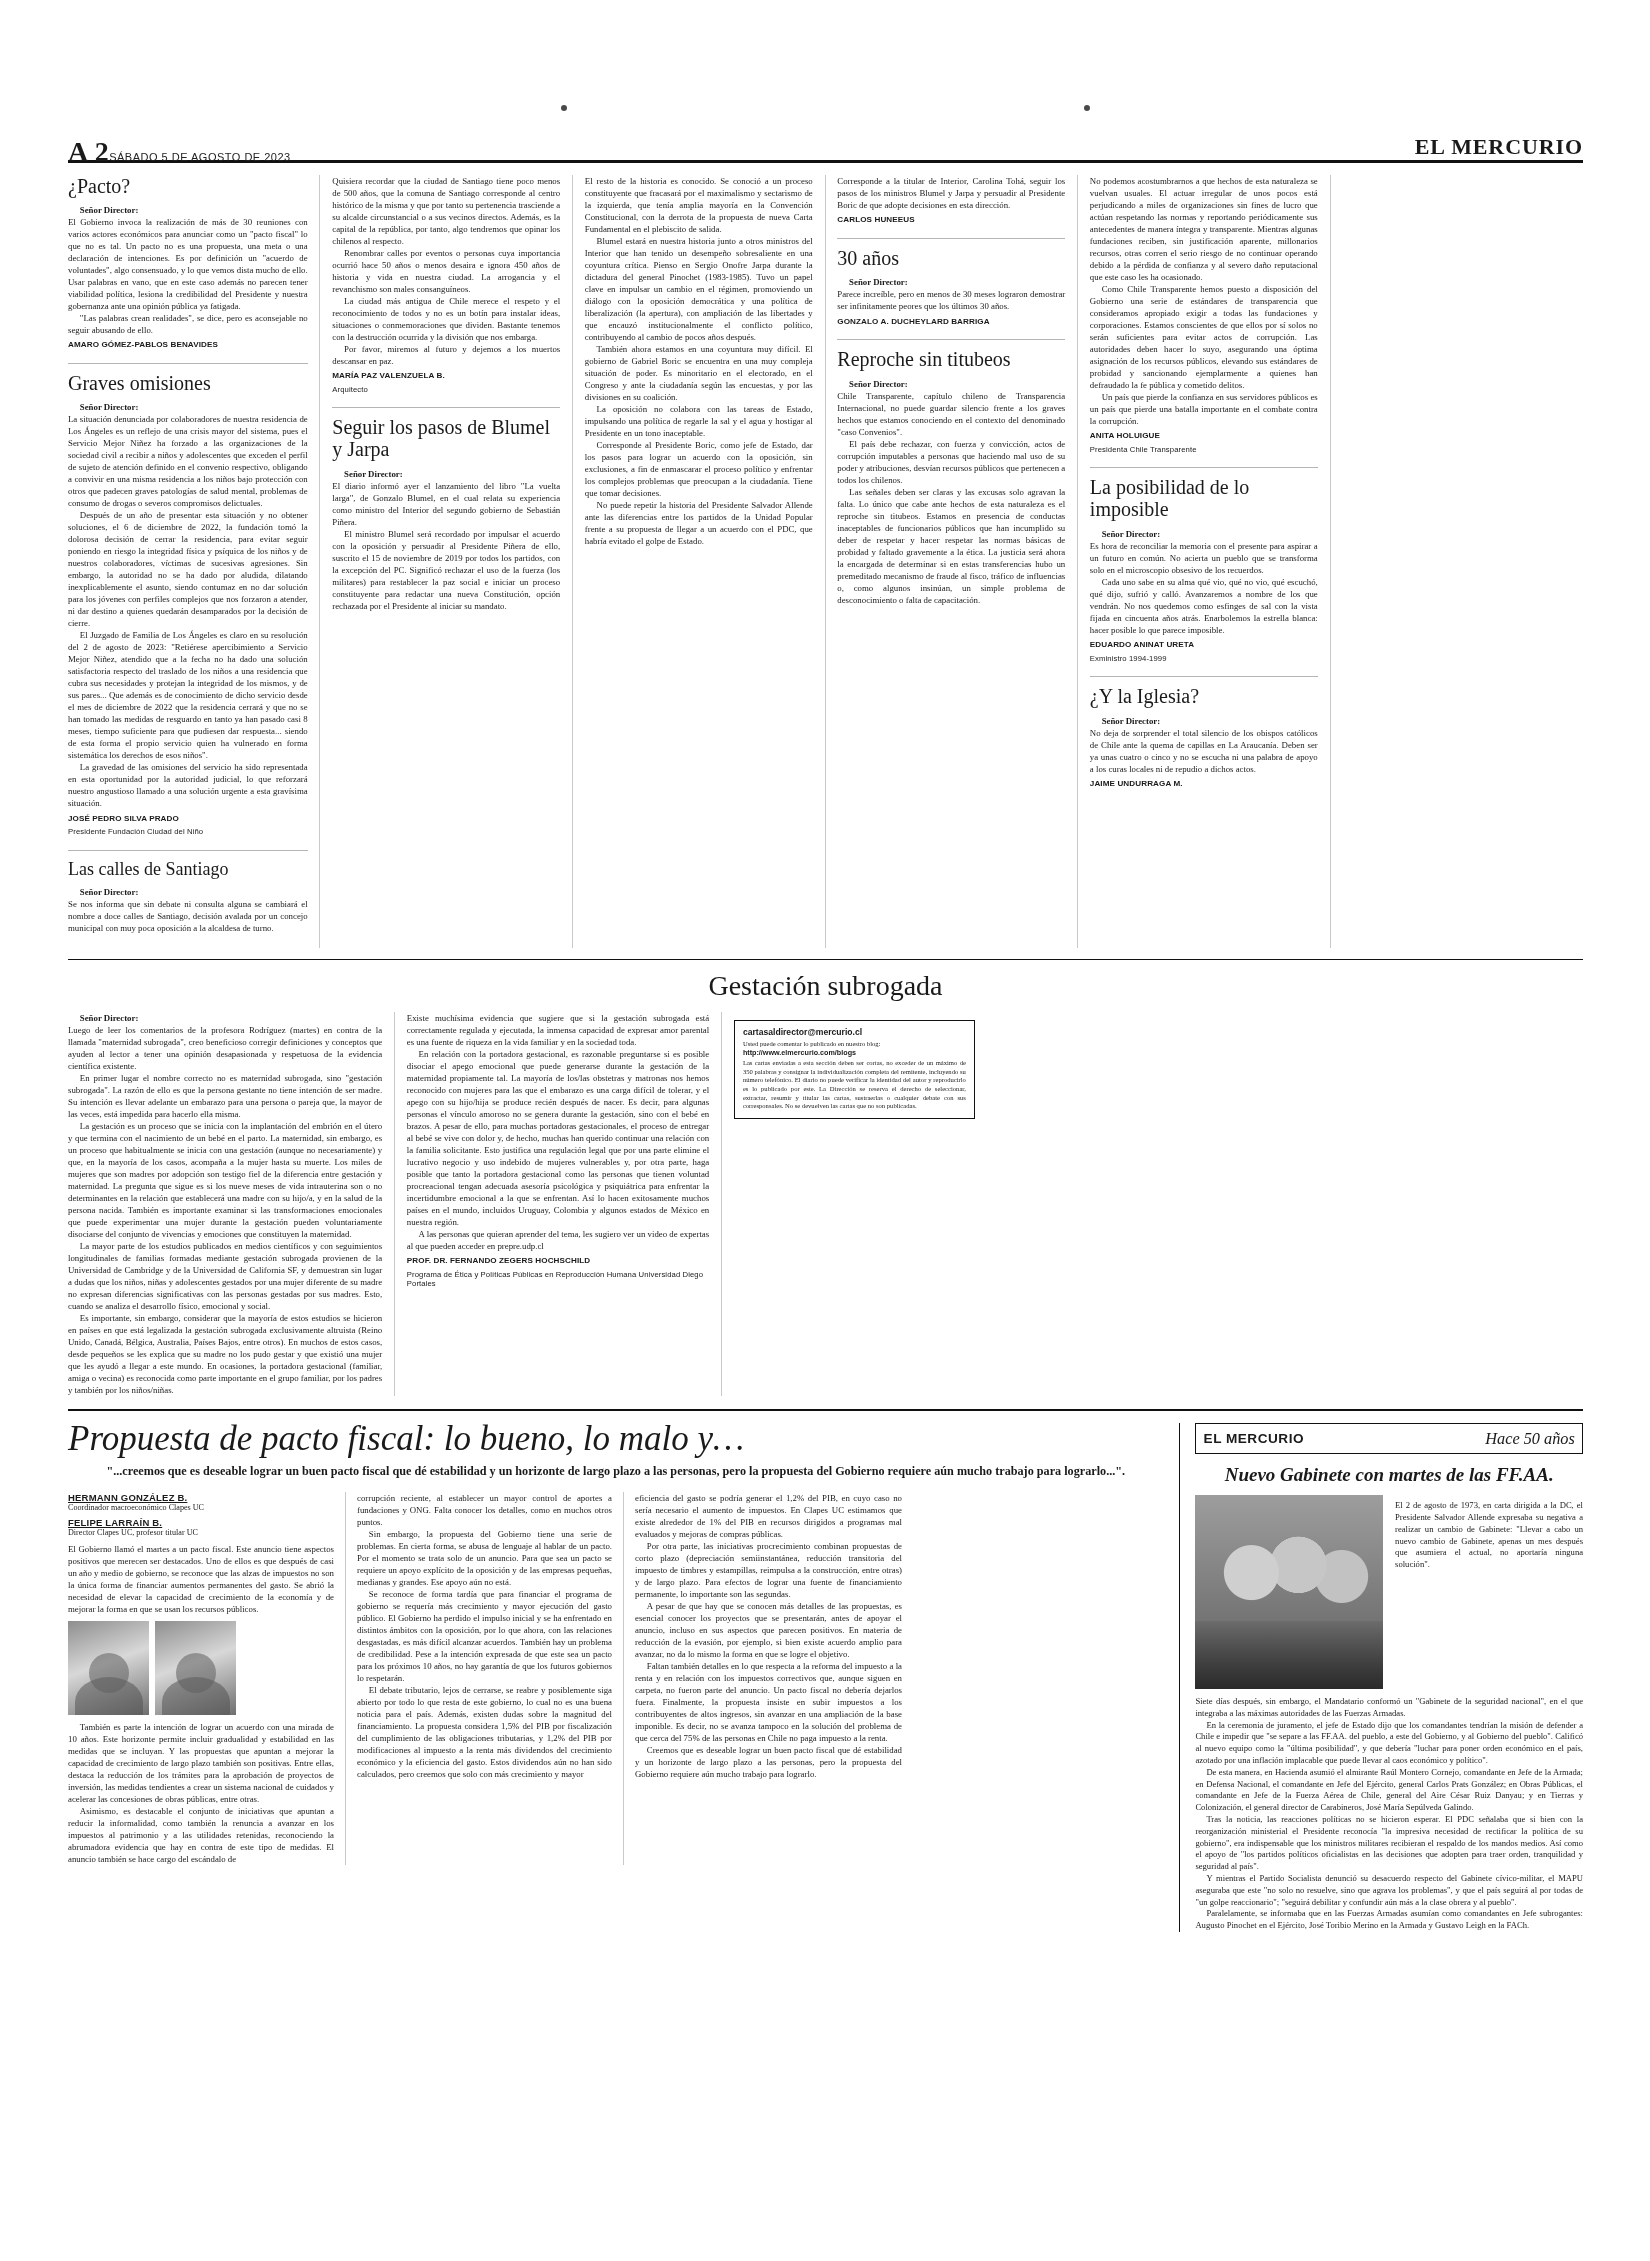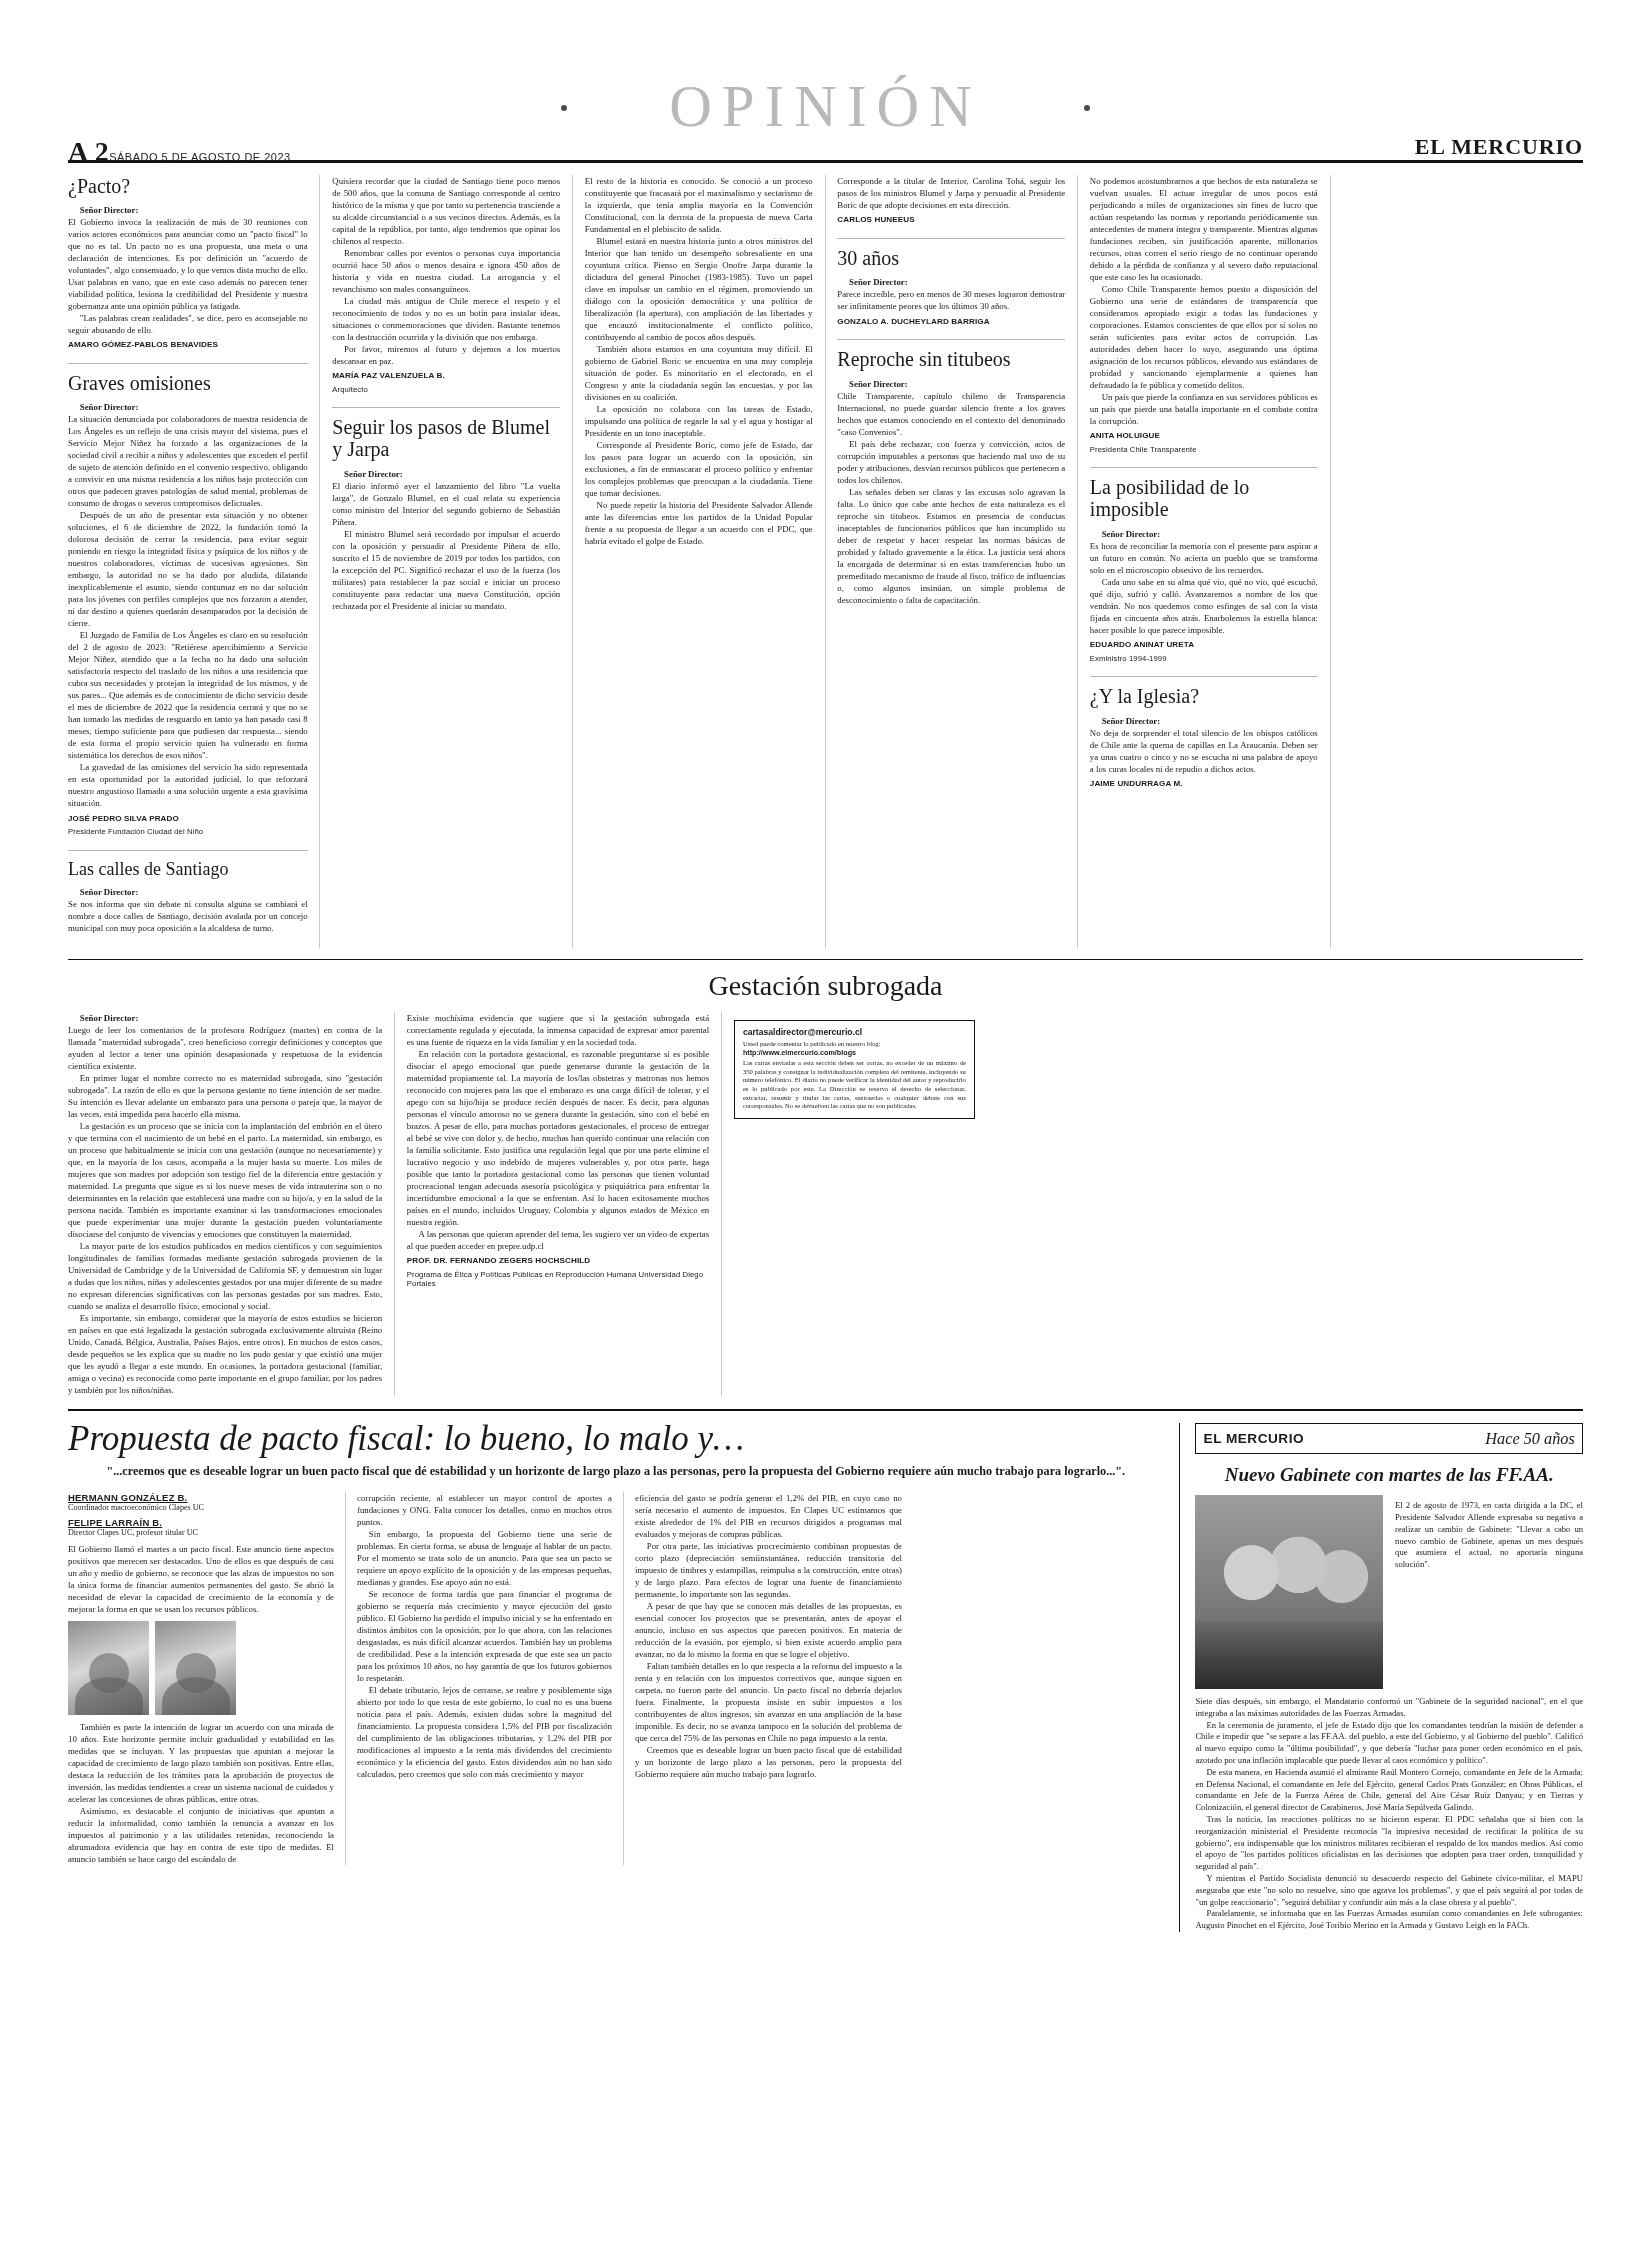--- a/index.html
+++ b/index.html
@@ -341,21 +341,20 @@
     font-size:8.6px;line-height:11.8px;text-align:justify;margin:5.4px 0 0;
   }
 </style>
 </head>
 <body>
 
 <div class="page">
   <div class="inner">
 
     <div class="masthead">
-      <div class="opinion-word">OPINIÓN</div>
       <div class="mh-dot left"></div>
       <div class="mh-dot right"></div>
       <div class="page-folio">
         <span class="num">A 2</span>
         <span class="date">SÁBADO 5 DE AGOSTO DE 2023</span>
       </div>
       <div class="mh-brand">EL MERCURIO</div>
     </div>
 
     <div class="rule-thick"></div>

